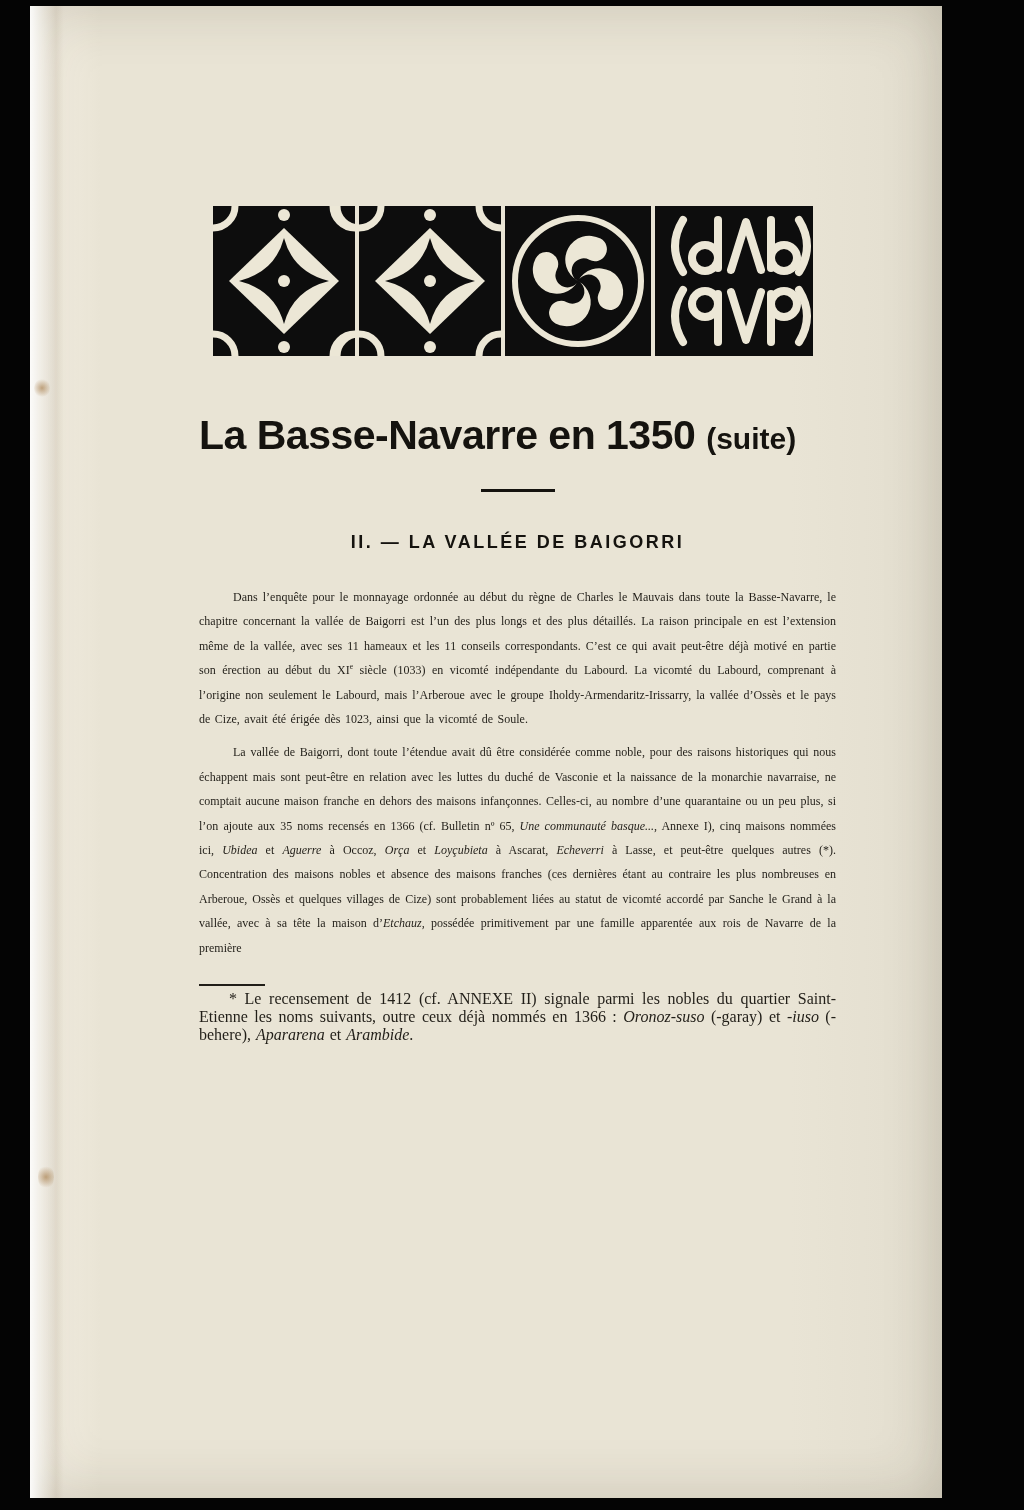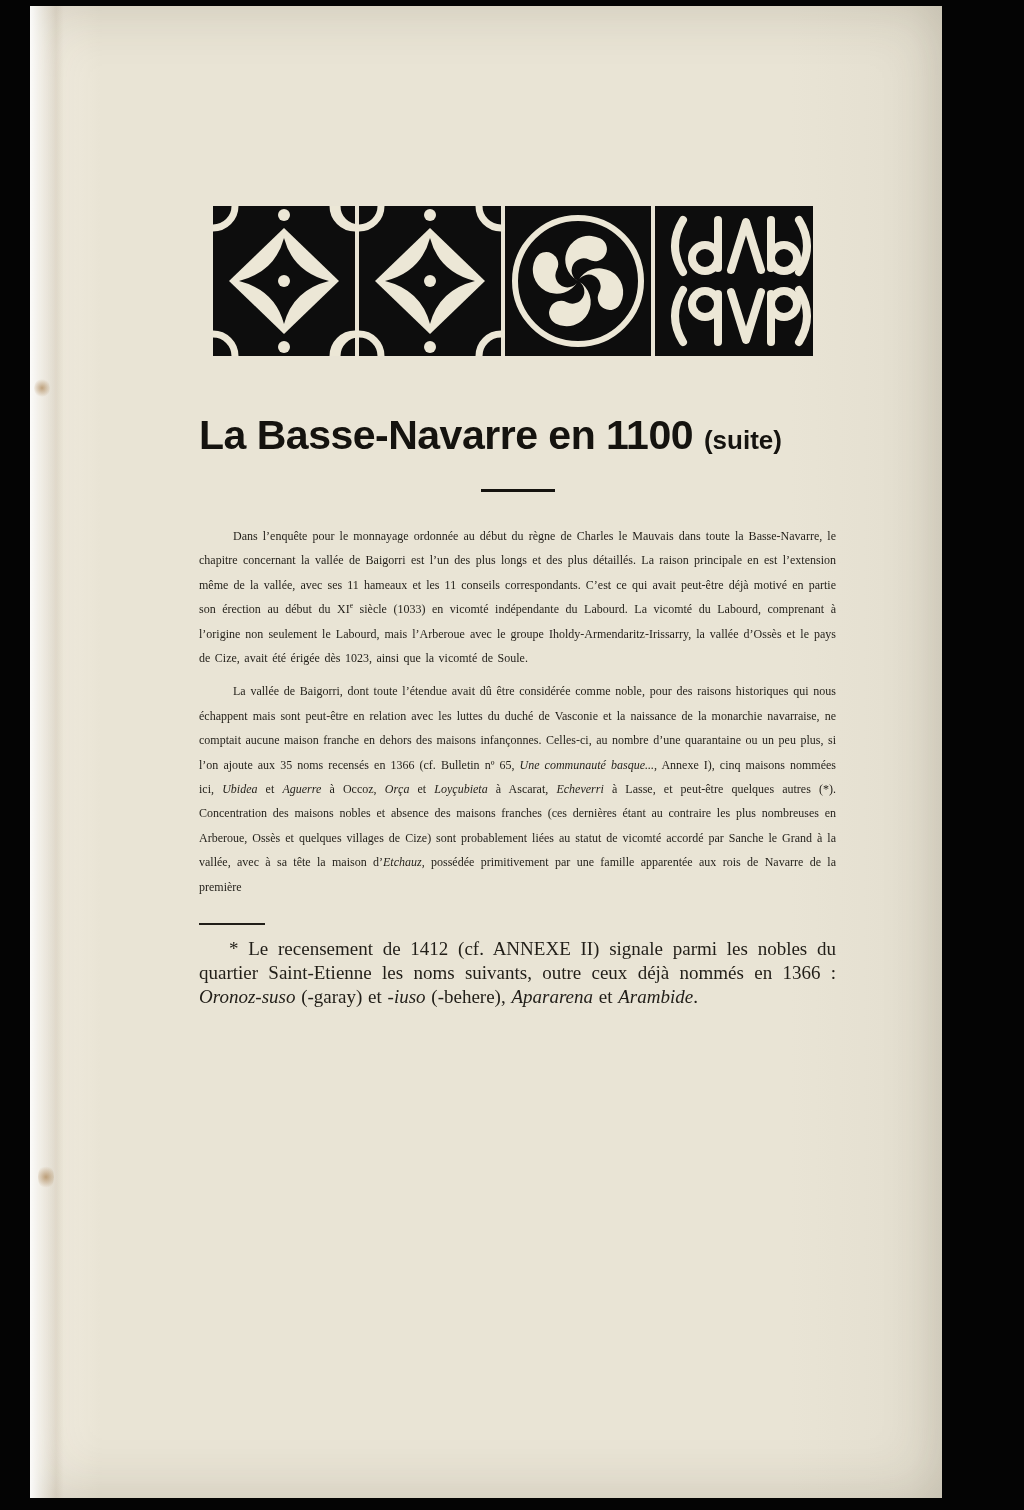--- a/index.html
+++ b/index.html
@@ -57,21 +57,21 @@
   .title {
     margin: 56px 0 0 0;
     font-family: "Liberation Sans", sans-serif;
     font-weight: bold;
     font-size: 41px;
     letter-spacing: -0.5px;
     color: #15130f;
     white-space: nowrap;
   }
   .title .suite {
-    font-size: 26px;
+    font-size: 30px;
     letter-spacing: 0;
   }
   .title-rule {
     width: 74px;
     height: 3px;
     background: #15130f;
     margin: 30px auto 0 auto;
   }
   .section-heading {
     margin: 40px 0 0 0;
@@ -95,23 +95,23 @@
   }
   .body-text em, .footnote em { font-style: italic; }
   sup { font-size: 0.62em; line-height: 0; }
   .footnote-rule {
     margin-top: 24px;
     width: 66px;
     height: 2px;
     background: #211e18;
   }
   .footnote {
-    margin-top: 12px;
-    font-size: 19px;
-    line-height: 24px;
+    margin-top: 4px;
+    font-size: 16px;
+    line-height: 18px;
     text-align: justify;
     word-spacing: 1px;
   }
   .footnote p { margin: 0; text-indent: 30px; }
 </style>
 </head>
 <body>
 
 <div class="photo">
   <div class="page">
@@ -163,24 +163,25 @@
                 <circle cx="571" cy="52" r="13"></circle>
                 <line x1="558" y1="14" x2="558" y2="62"></line>
                 <path d="M586,14 Q602,40 586,66"></path>
               </g>
               <use href="#glyphRow" transform="translate(0,150) scale(1,-1)"></use>
             </g>
           </g>
         </svg>
       </div>
 
-      <h1 class="title"><span>La Basse-Navarre en 1100</span> <span class="suite">(suite)</span></h1>
+      <h1 class="title"><span>La Basse-Navarre en 1350</span> <span class="suite">(suite)</span></h1>
 
       <div class="title-rule"></div>
 
+      <h2 class="section-heading">II. — LA VALLÉE DE BAIGORRI</h2>
 
       <div class="body-text" id="body-paragraphs">
           <p><span>Dans l’enquête pour le monnayage ordonnée au début du règne de Charles le Mauvais dans toute la Basse-Navarre, le chapitre concernant la vallée de Baigorri est l’un des plus longs et des plus détaillés. La raison principale en est l’extension même de la vallée, avec ses 11 hameaux et les 11 conseils correspondants. C’est ce qui avait peut-être déjà motivé en partie son érection au début du XI</span><sup>e</sup><span> siècle (1033) en vicomté indépendante du Labourd. La vicomté du Labourd, comprenant à l’origine non seulement le Labourd, mais l’Arberoue avec le groupe Iholdy-Armendaritz-Irissarry, la vallée d’Ossès et le pays de Cize, avait été érigée dès 1023, ainsi que la vicomté de Soule.</span></p>
           <p><span>La vallée de Baigorri, dont toute l’étendue avait dû être considérée comme noble, pour des raisons historiques qui nous échappent mais sont peut-être en relation avec les luttes du duché de Vasconie et la naissance de la monarchie navarraise, ne comptait aucune maison franche en dehors des maisons infançonnes. Celles-ci, au nombre d’une quarantaine ou un peu plus, si l’on ajoute aux 35 noms recensés en 1366 (cf. Bulletin nº 65, </span><em>Une communauté basque...</em><span>, Annexe I), cinq maisons nommées ici, </span><em>Ubidea</em><span> et </span><em>Aguerre</em><span> à Occoz, </span><em>Orça</em><span> et </span><em>Loyçubieta</em><span> à Ascarat, </span><em>Echeverri</em><span> à Lasse, et peut-être quelques autres (*). Concentration des maisons nobles et absence des maisons franches (ces dernières étant au contraire les plus nombreuses en Arberoue, Ossès et quelques villages de Cize) sont probablement liées au statut de vicomté accordé par Sanche le Grand à la vallée, avec à sa tête la maison d’</span><em>Etchauz,</em><span> possédée primitivement par une famille apparentée aux rois de Navarre de la première</span></p>
         </div>
 
       <div class="footnote-rule"></div>
 
       <div class="footnote" id="footnote-text">
           <p><span>* Le recensement de 1412 (cf. ANNEXE II) signale parmi les nobles du quartier Saint-Etienne les noms suivants, outre ceux déjà nommés en 1366 : </span><em>Oronoz-suso</em><span> (-garay) et </span><em>-iuso</em><span> (-behere), </span><em>Apararena</em><span> et </span><em>Arambide</em><span>.</span></p>

